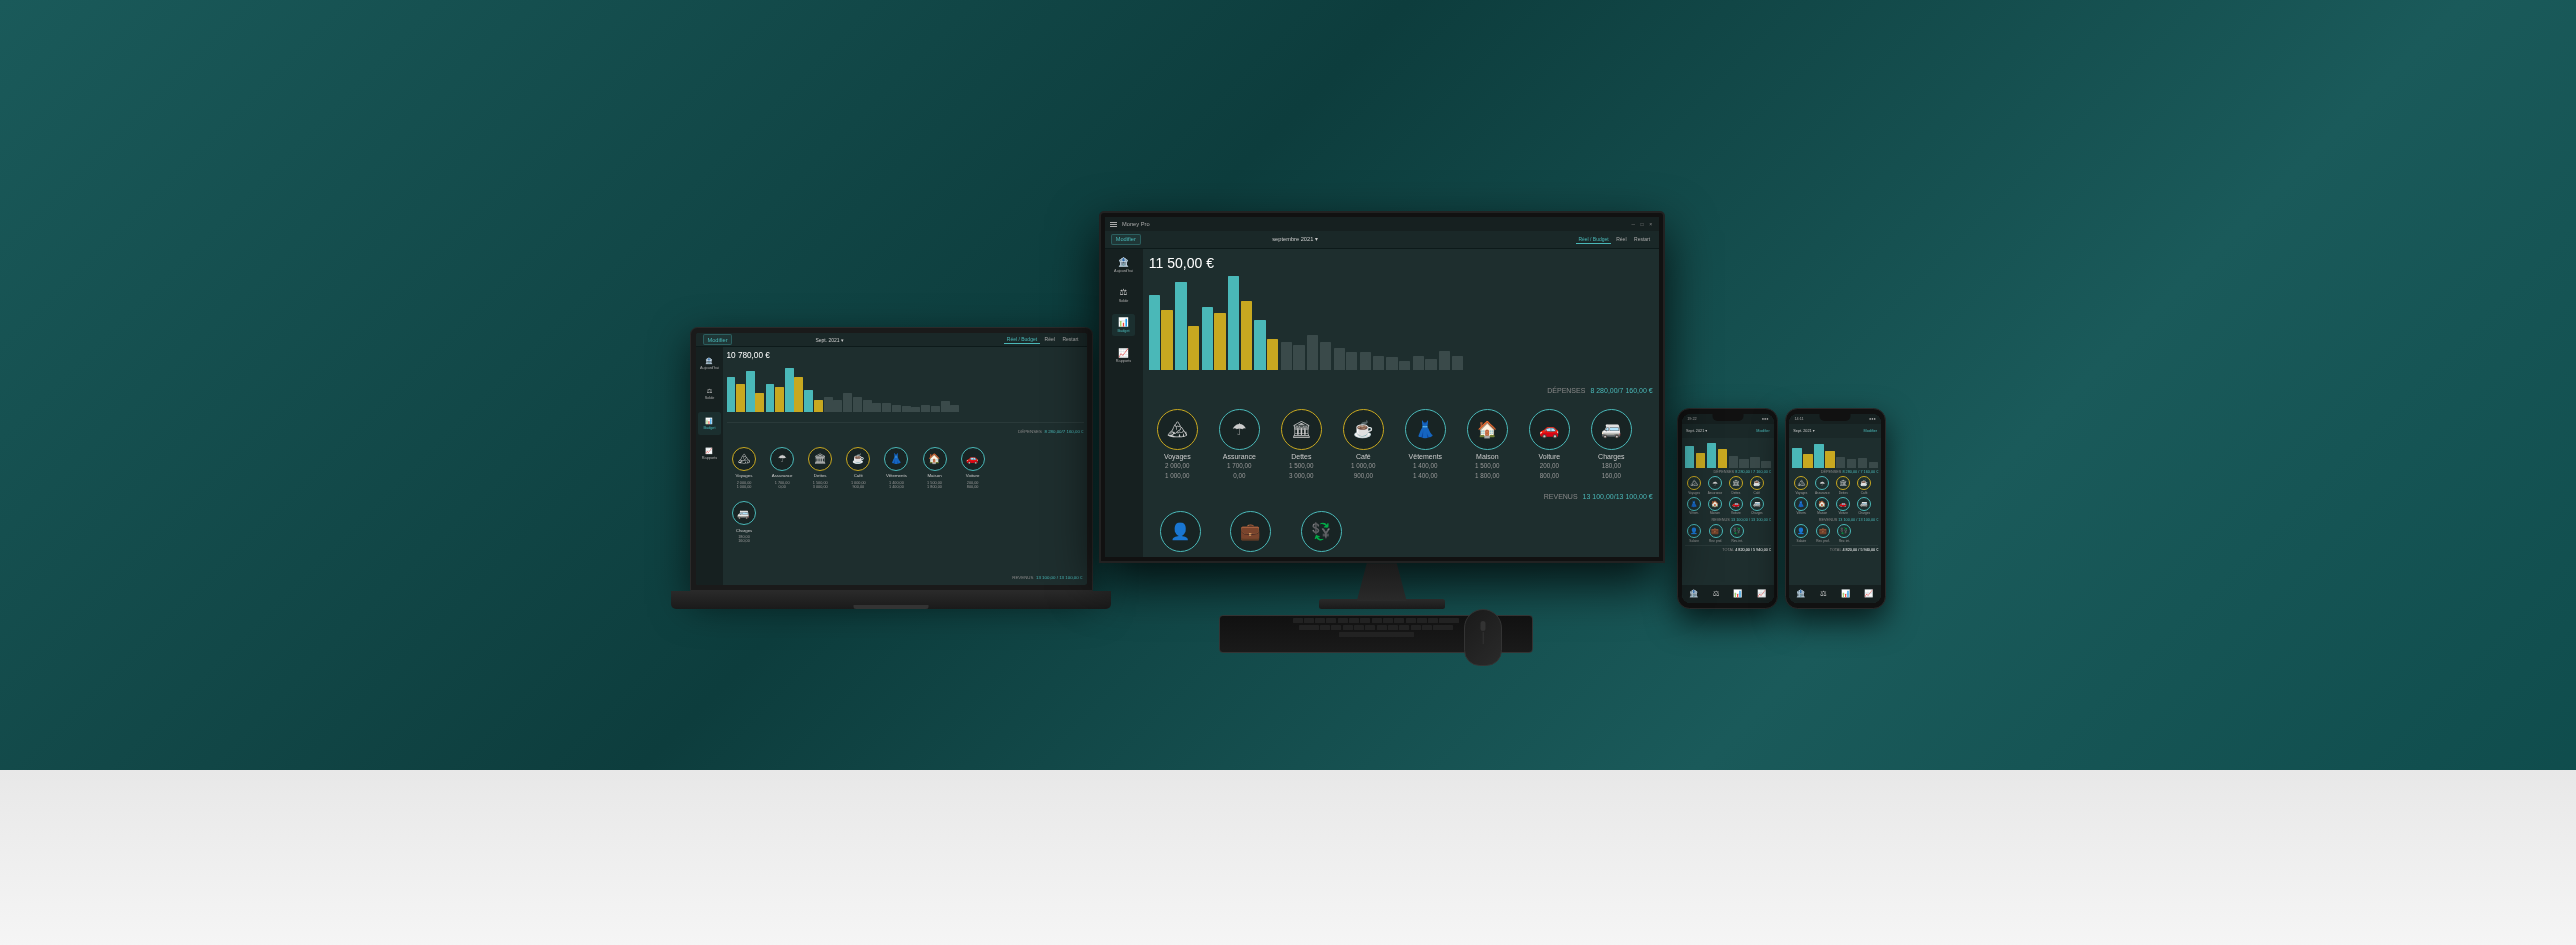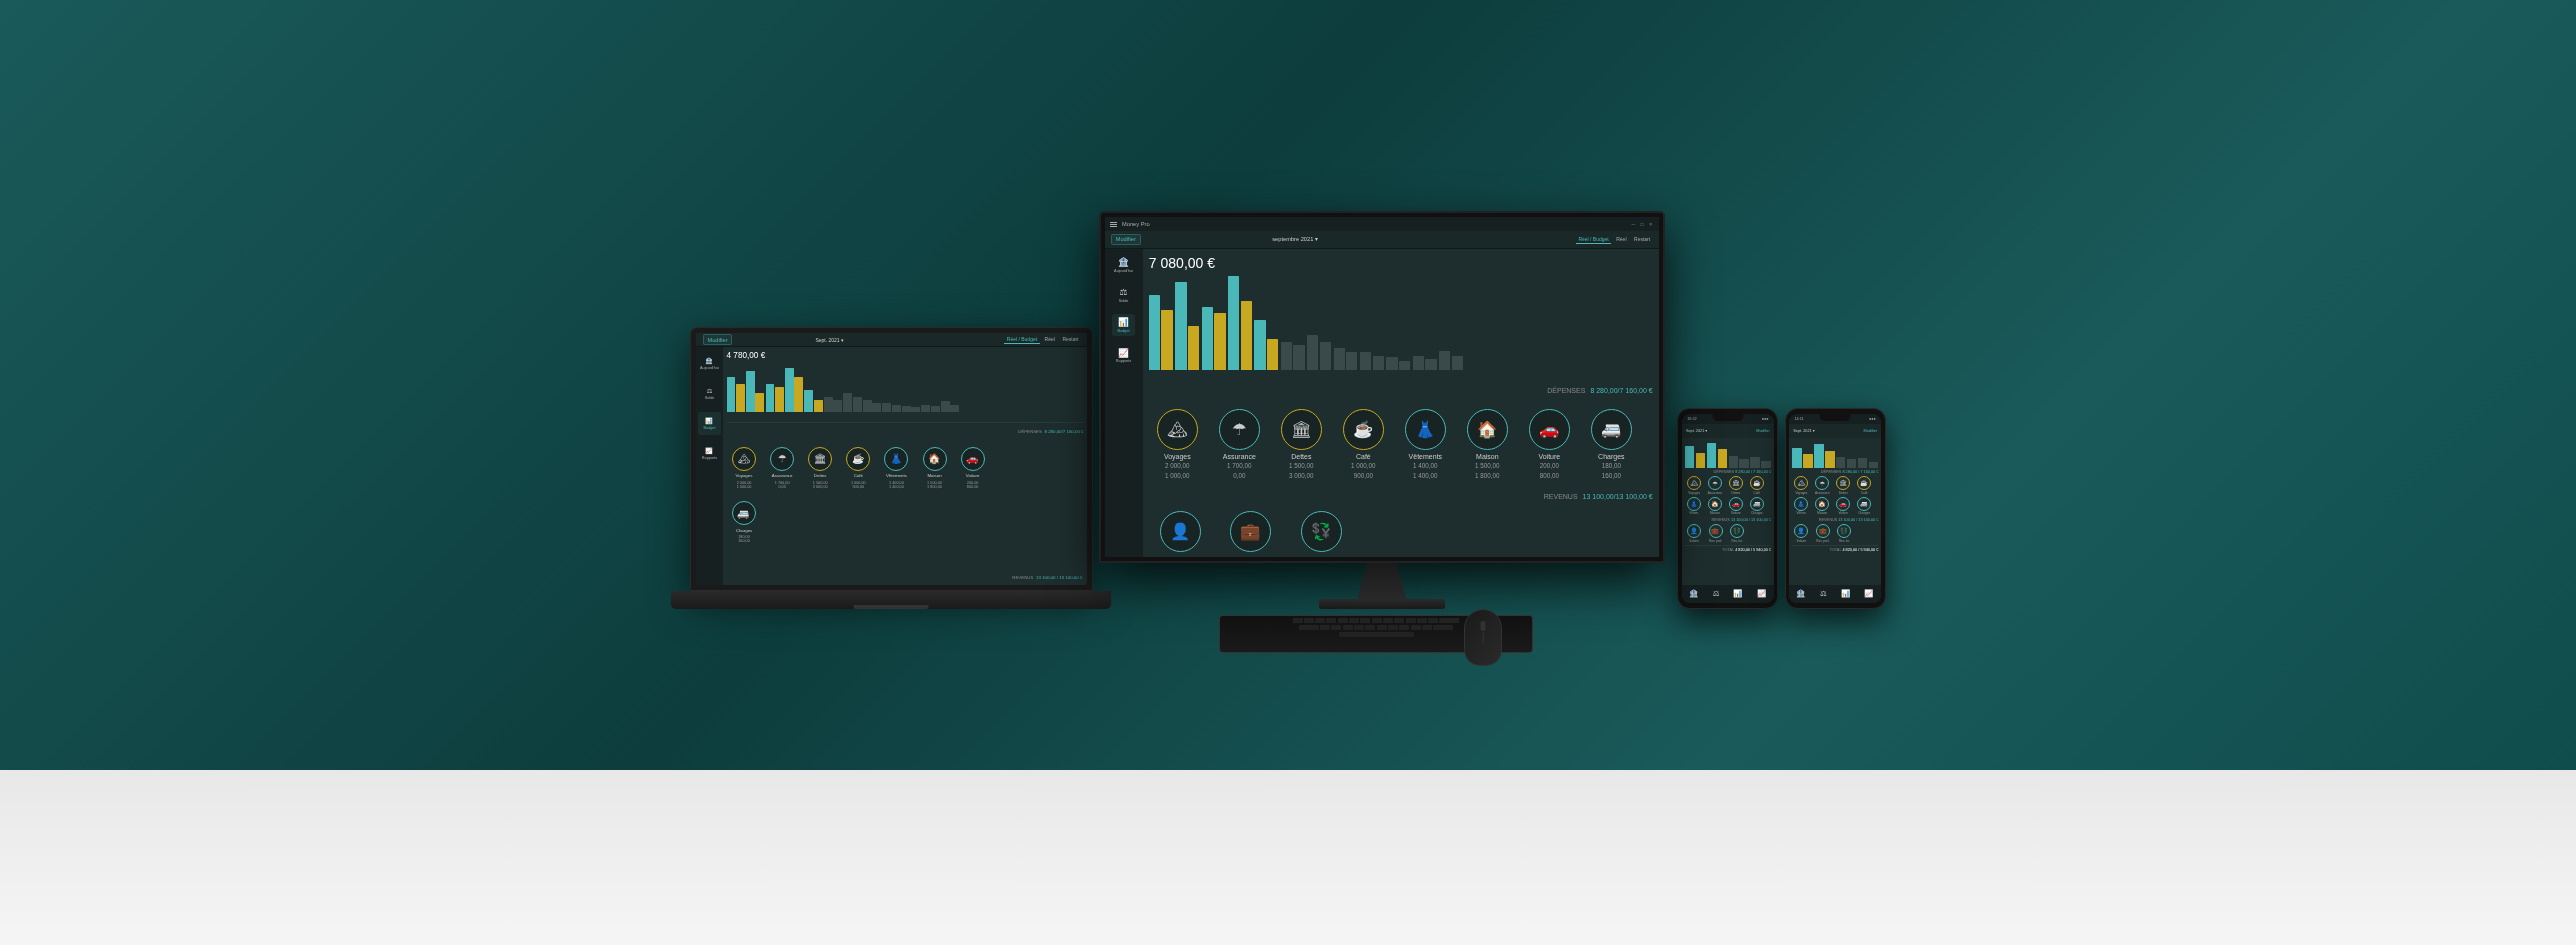--- a/index.html
+++ b/index.html
@@ -595,21 +595,21 @@
                 <span class="sidebar-icon-symbol" style="font-size:6.3px;">📊</span>
                 <span class="sidebar-icon-label" style="color:#4ab8b8;">Budget</span>
               </div>
               <div class="sidebar-icon">
                 <span class="sidebar-icon-symbol" style="font-size:6.3px;">📈</span>
                 <span class="sidebar-icon-label">Rapports</span>
               </div>
             </div>
 
             <div class="chart-area" style="padding:3.8px;">
-              <div class="amount-display" style="font-size:8.2px;">4 780,00 €</div>
+              <div class="amount-display" style="font-size:8.2px;">10 780,00 €</div>
 
               <div class="bar-chart" style="height:50px;">
                 <div class="bar-group">
                     <div class="bar cyan" style="height:35px;"></div>
                     <div class="bar yellow" style="height:28px;"></div>
                   </div>
                 <div class="bar-group">
                     <div class="bar cyan" style="height:41px;"></div>
                     <div class="bar yellow" style="height:19px;"></div>
                   </div>
@@ -762,21 +762,21 @@
                 <span class="sidebar-icon-symbol">📊</span>
                 <span class="sidebar-icon-label" style="color:#4ab8b8;">Budget</span>
               </div>
               <div class="sidebar-icon">
                 <span class="sidebar-icon-symbol">📈</span>
                 <span class="sidebar-icon-label">Rapports</span>
               </div>
             </div>
 
             <div class="chart-area">
-              <div class="amount-display">7 080,00 €</div>
+              <div class="amount-display">11 50,00 €</div>
 
               <div class="bar-chart monitor-app" style="height:101px; gap:2.5px;">
                 <div class="bar-group" style="gap:1.3px;">
                     <div class="bar cyan" style="height:75px; width:11.3px;"></div>
                     <div class="bar yellow" style="height:60px; width:11.3px;"></div>
                   </div>
                 <div class="bar-group" style="gap:1.3px;">
                     <div class="bar cyan" style="height:88px; width:11.3px;"></div>
                     <div class="bar yellow" style="height:44px; width:11.3px;"></div>
                   </div>

